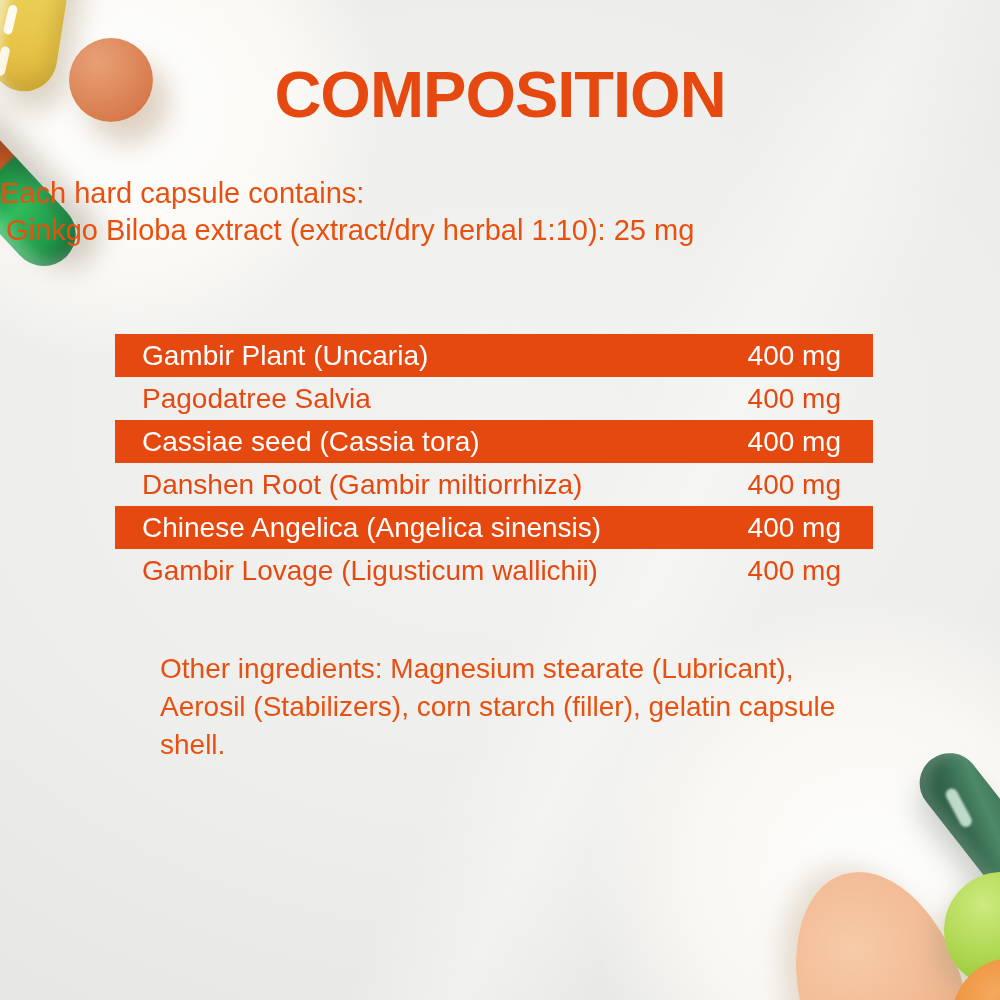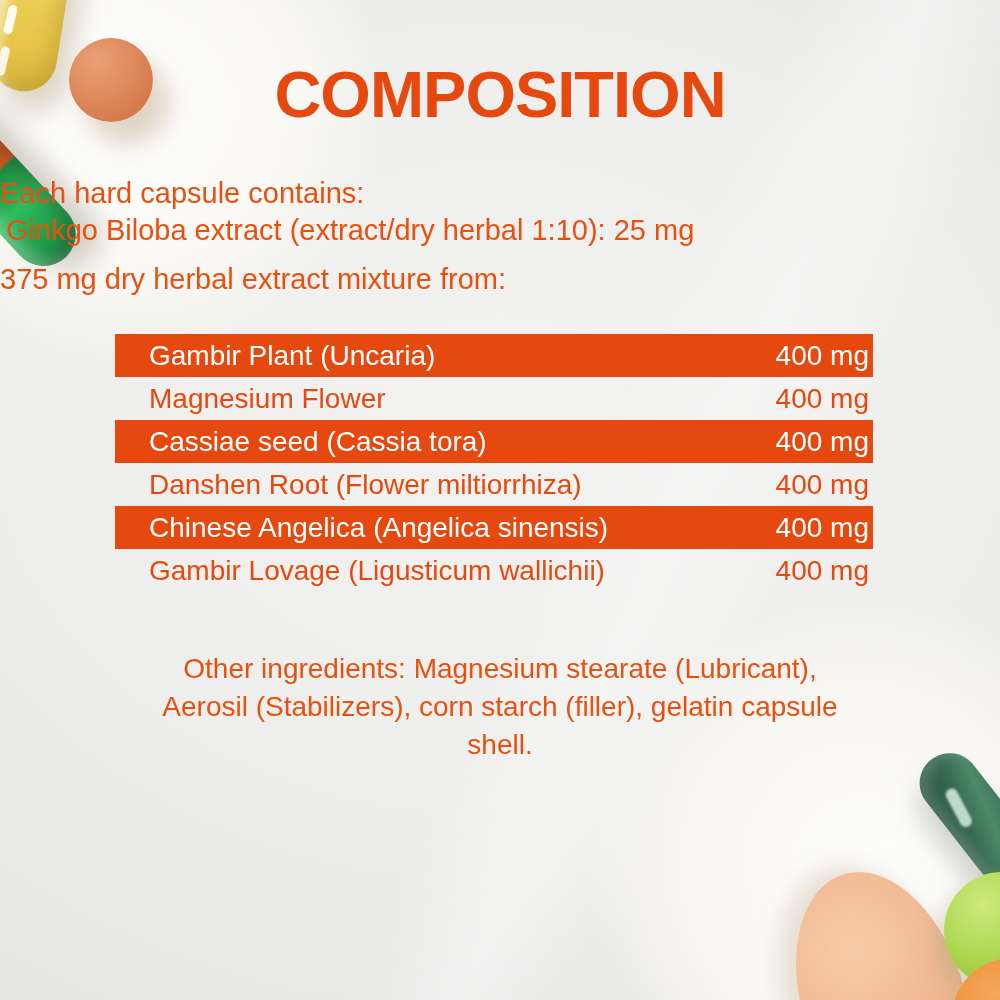--- a/index.html
+++ b/index.html
@@ -62,25 +62,25 @@
     position:absolute;top:62px;left:0;width:100%;text-align:center;
     font-size:65px;font-weight:800;letter-spacing:-1px;line-height:1;color:#e6490f;margin:0;
   }
   .intro-line{position:absolute;left:0;width:100%;font-size:29px;color:#e8500f;margin:0;line-height:1.1;}
   .intro-1{top:178px;}
   .intro-2{top:215px;padding-left:6px;}
   .intro-3{top:264px;}
   .comp-table{position:absolute;left:115px;top:334px;width:758px;}
   .t-row{display:flex;justify-content:space-between;align-items:center;height:43px;font-size:28px;color:#e6490f;}
   .t-row.hl{background:#e6490f;color:#ffffff;}
-  .t-name{padding-left:34px;white-space:nowrap;}
-  .t-amount{padding-right:4px;white-space:nowrap;}
+  .t-name{padding-left:27px;white-space:nowrap;}
+  .t-amount{padding-right:32px;white-space:nowrap;}
   .other{
     position:absolute;top:650px;left:50%;transform:translateX(-50%);
-    width:680px;text-align:center;font-size:28px;line-height:38px;color:#e8500f;margin:0;
+    width:680px;font-size:28px;line-height:38px;color:#e8500f;margin:0;
   }
 </style>
 </head>
 <body>
 
 <div class="canvas">
 
   <div class="glow tl"></div>
   <div class="glow br"></div>
 
@@ -89,37 +89,36 @@
   <div class="pill capsule red-green-capsule"></div>
   <div class="pill capsule green-capsule"></div>
   <div class="pill peach-tablet"></div>
   <div class="pill lime-pill"></div>
   <div class="pill orange-pill"></div>
 
   <h1 class="title">COMPOSITION</h1>
 
   <p class="intro-line intro-1">Each hard capsule contains:</p>
   <p class="intro-line intro-2">Ginkgo Biloba extract (extract/dry herbal 1:10): 25 mg</p>
-  <p class="intro-line intro-3">375 mg dry herbal extract mixture from:</p>
 
   <div class="comp-table">
     <div class="t-row hl">
       <span class="t-name">Gambir Plant (Uncaria)</span>
       <span class="t-amount">400 mg</span>
     </div>
     <div class="t-row">
-      <span class="t-name">Magnesium Flower</span>
+      <span class="t-name">Pagodatree Salvia</span>
       <span class="t-amount">400 mg</span>
     </div>
     <div class="t-row hl">
       <span class="t-name">Cassiae seed (Cassia tora)</span>
       <span class="t-amount">400 mg</span>
     </div>
     <div class="t-row">
-      <span class="t-name">Danshen Root (Flower miltiorrhiza)</span>
+      <span class="t-name">Danshen Root (Gambir miltiorrhiza)</span>
       <span class="t-amount">400 mg</span>
     </div>
     <div class="t-row hl">
       <span class="t-name">Chinese Angelica (Angelica sinensis)</span>
       <span class="t-amount">400 mg</span>
     </div>
     <div class="t-row">
       <span class="t-name">Gambir Lovage (Ligusticum wallichii)</span>
       <span class="t-amount">400 mg</span>
     </div>

